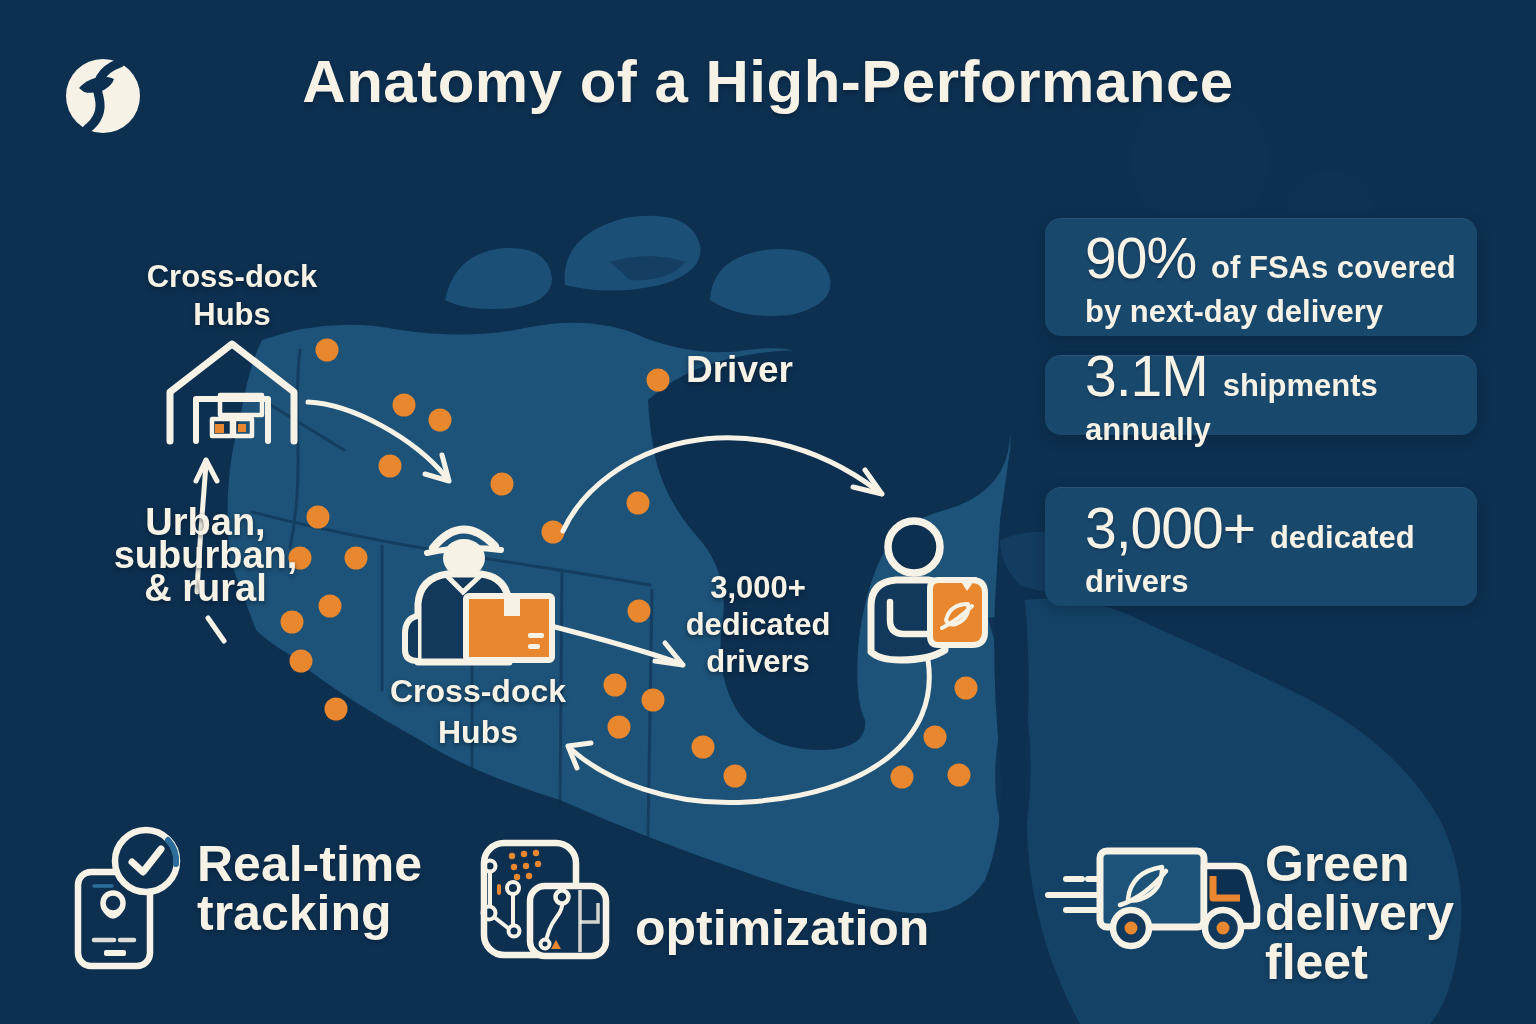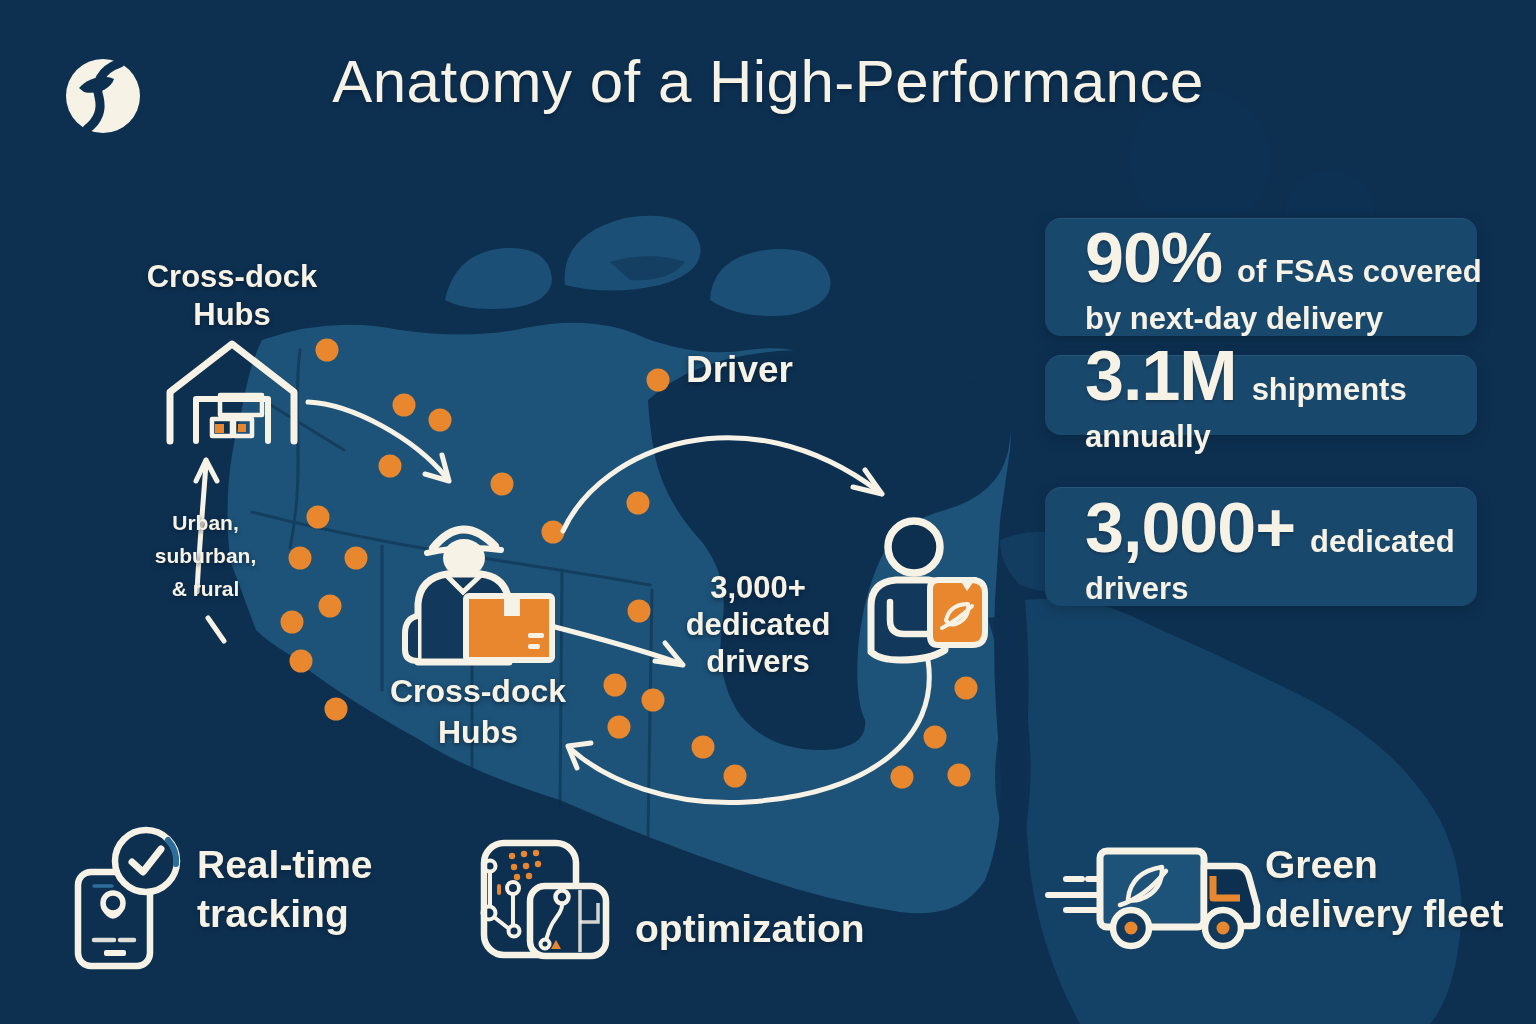--- a/index.html
+++ b/index.html
@@ -8,47 +8,47 @@
   }
   html,body{margin:0;padding:0;background:var(--bg);}
   .stage{
     position:relative; width:1536px; height:1024px; overflow:hidden;
     font-family:"Liberation Sans", sans-serif; color:var(--cream); background:var(--bg);
   }
   .stage svg.scene{position:absolute; left:0; top:0;}
   .abs{position:absolute;}
   .title{
     left:0; right:0; top:48px; text-align:center; margin:0;
-    font-size:60px; line-height:67px; font-weight:400; letter-spacing:.5px;
+    font-size:60px; line-height:67px; font-weight:700; letter-spacing:.5px;
     color:var(--cream); text-shadow:0 3px 4px rgba(4,18,33,.35);
   }
   .map-label{
     text-align:center; font-weight:700; color:var(--cream);
     text-shadow:0 2px 5px rgba(4,18,33,.55);
   }
   .lbl-hub-top{left:107px; top:258px; width:250px; font-size:31px; line-height:38px;}
-  .lbl-coverage{left:88px; top:506px; width:235px; font-size:21px; line-height:33px;}
+  .lbl-coverage{left:88px; top:506px; width:235px; font-size:38px; line-height:33px;}
   .lbl-driver{left:686px; top:350px; font-size:37px; line-height:40px; text-align:left;}
   .lbl-drivers{left:642px; top:569px; width:232px; font-size:31px; line-height:37px;}
   .lbl-hub-center{left:362px; top:671px; width:232px; font-size:32px; line-height:41px;}
   .panel{
     left:1045px; width:432px; background:var(--panel);
     border-radius:16px; border-top:1px solid rgba(255,255,255,.07);
     box-sizing:border-box; padding:0 20px 0 40px;
     display:flex; flex-direction:column; justify-content:center;
     box-shadow:0 4px 14px rgba(3,15,28,.25);
   }
   .panel-1{top:218px; height:118px;}
   .panel-2{top:355px; height:80px;}
   .panel-3{top:487px; height:119px;}
   .stat-line1{display:flex; align-items:baseline; gap:15px; white-space:nowrap;}
-  .stat-value{font-size:70px; font-weight:700; letter-spacing:-1px; text-shadow:0 2px 3px rgba(4,18,33,.3);}
+  .stat-value{font-size:57px; font-weight:400; letter-spacing:-1px; text-shadow:0 2px 3px rgba(4,18,33,.3);}
   .stat-rest,.stat-line2{font-size:31px; font-weight:600; color:var(--cream);}
   .stat-line2{margin-top:3px;}
-  .feature-label{font-size:39px; font-weight:700; line-height:49px; color:var(--cream); text-shadow:0 2px 4px rgba(4,18,33,.4);}
+  .feature-label{font-size:50px; font-weight:700; line-height:49px; color:var(--cream); text-shadow:0 2px 4px rgba(4,18,33,.4);}
   .fl-1{left:197px; top:840px;}
   .fl-2{left:635px; top:855px;}
   .fl-3{left:1265px; top:840px;}
   .dot{fill:var(--orange);}
 </style>
 </head>
 <body>
 
 <div class="stage">
 

